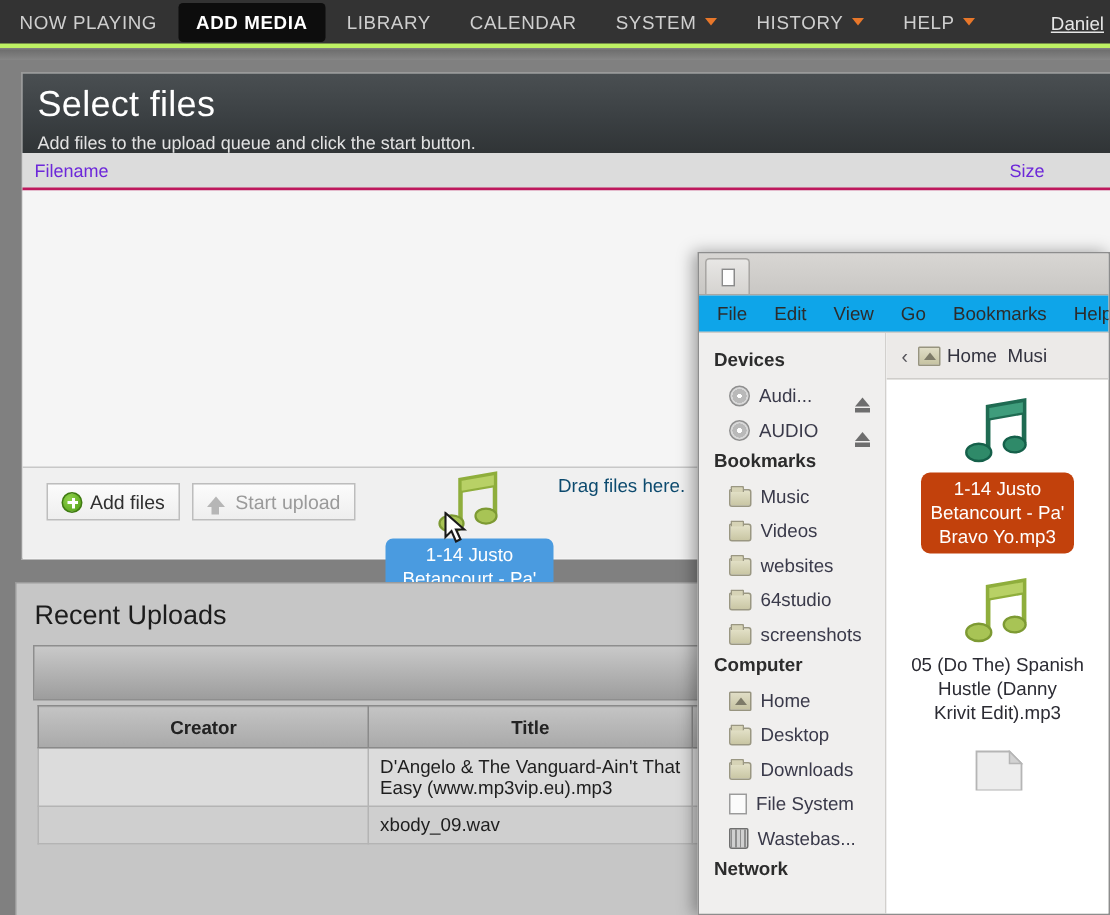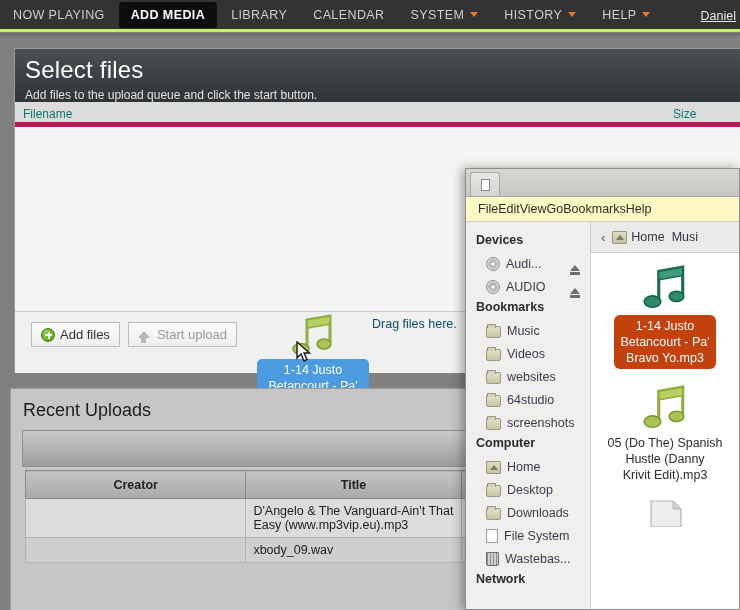--- a/index.html
+++ b/index.html
@@ -66,23 +66,23 @@
     height: 53px;
     background: linear-gradient(#4a4f52, #3b4043 55%, #303436);
     padding: 7px 0 0 10px;
     color: #fff;
   }
   #upload-title { font-size: 24px; font-weight: normal; color: #ffffff; letter-spacing: .2px;}
   #upload-sub { font-size: 12px; color: #e2e2e2; margin-top: 4px; }
   #table-head {
     height: 25px;
     background: #dcdcdc;
-    border-bottom: 5px solid #be185d;
+    border-bottom: 2px solid #be185d;
     position: relative;
-    font-size: 12px; color: #0f766e;
+    font-size: 12px; color: #6d28d9;
   }
   #th-filename { position: absolute; left: 8px; top: 5px; }
   #th-size { position: absolute; left: 658px; top: 5px; }
   #drop-zone {
     position: relative;
     height: 185px;
     background: #f5f5f5;
     border-bottom: 1px solid #c8c8c8;
   }
   #drag-hint {
@@ -201,24 +201,24 @@
     border-radius: 3px 3px 0 0;
     display: flex; align-items: center; justify-content: center;
   }
   .tab-glyph {
     width: 9px; height: 12px; background: #fdfdfd;
     border: 1px solid #8a8a8a; font-size: 6px;
     display:block;
   }
   #fm-menubar {
     height: 25px;
-    background: #fef9c3;
+    background: #0ea5e9;
     border-bottom: 1px solid #cfcdca;
     display: flex; align-items: center;
-    padding-left: 12px; 
+    padding-left: 12px; gap: 18px;
     font-size: 12.5px; color: #2c2c2c;
   }
   .fm-menu { cursor: pointer; white-space: nowrap; }
   #fm-body { display: flex; height: 389px; }
   #fm-sidebar {
     width: 125px; background: #f0efee;
     border-right: 1px solid #d2d0cd;
     padding-top: 7px;
     font-size: 12.5px;
     overflow: hidden;

